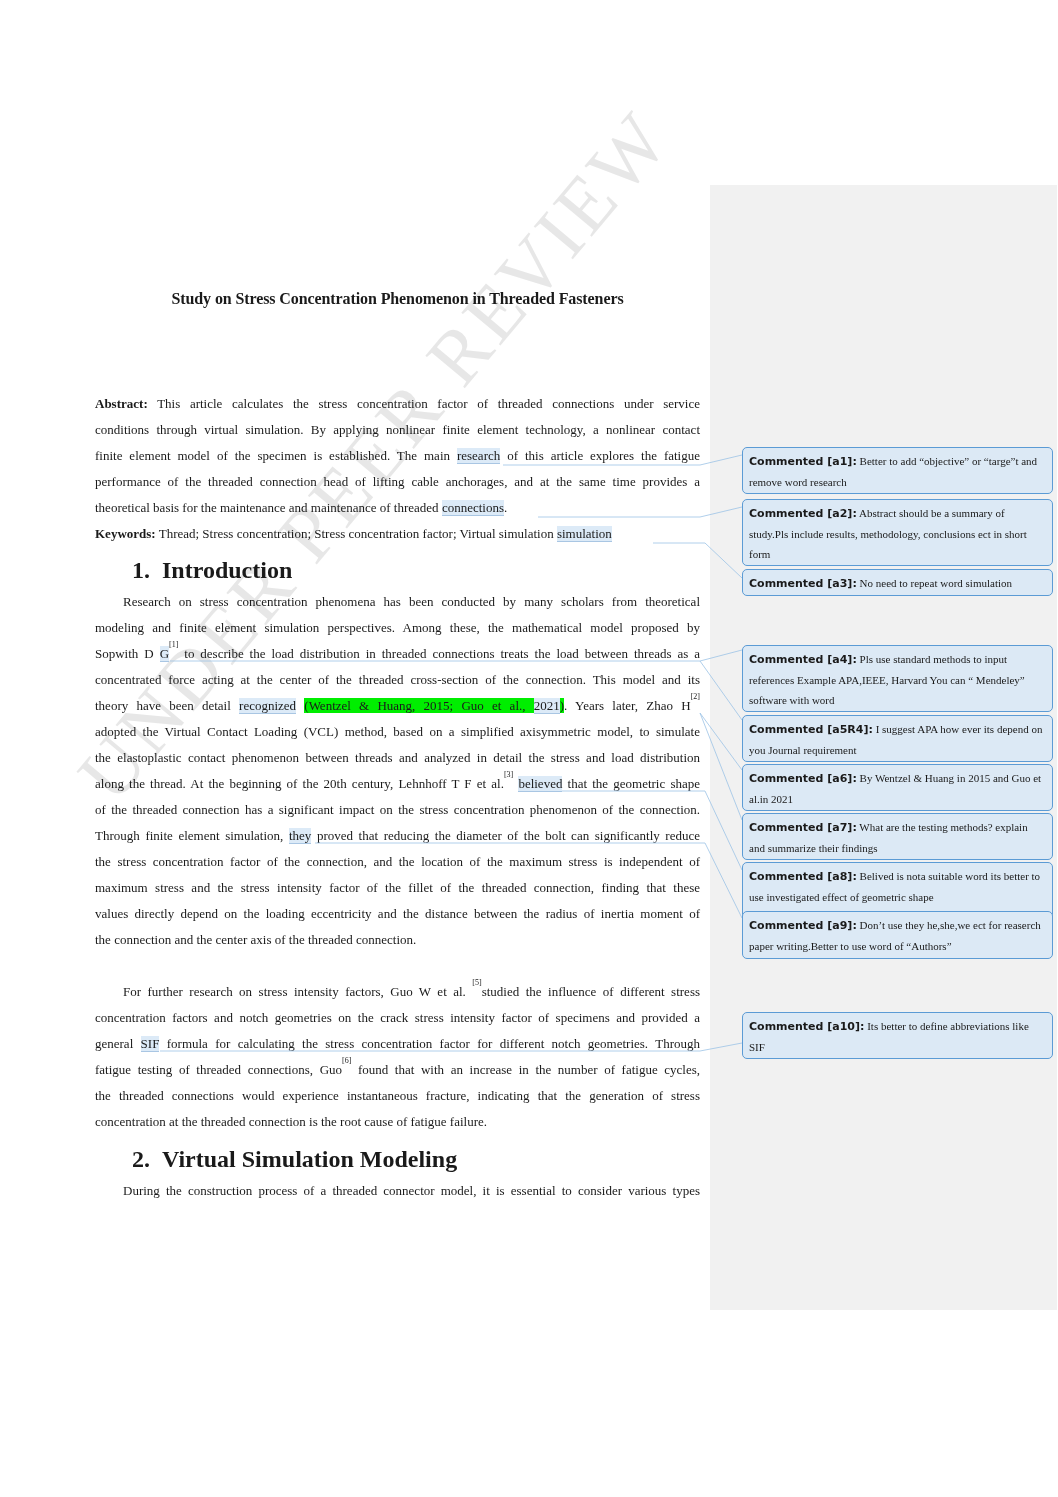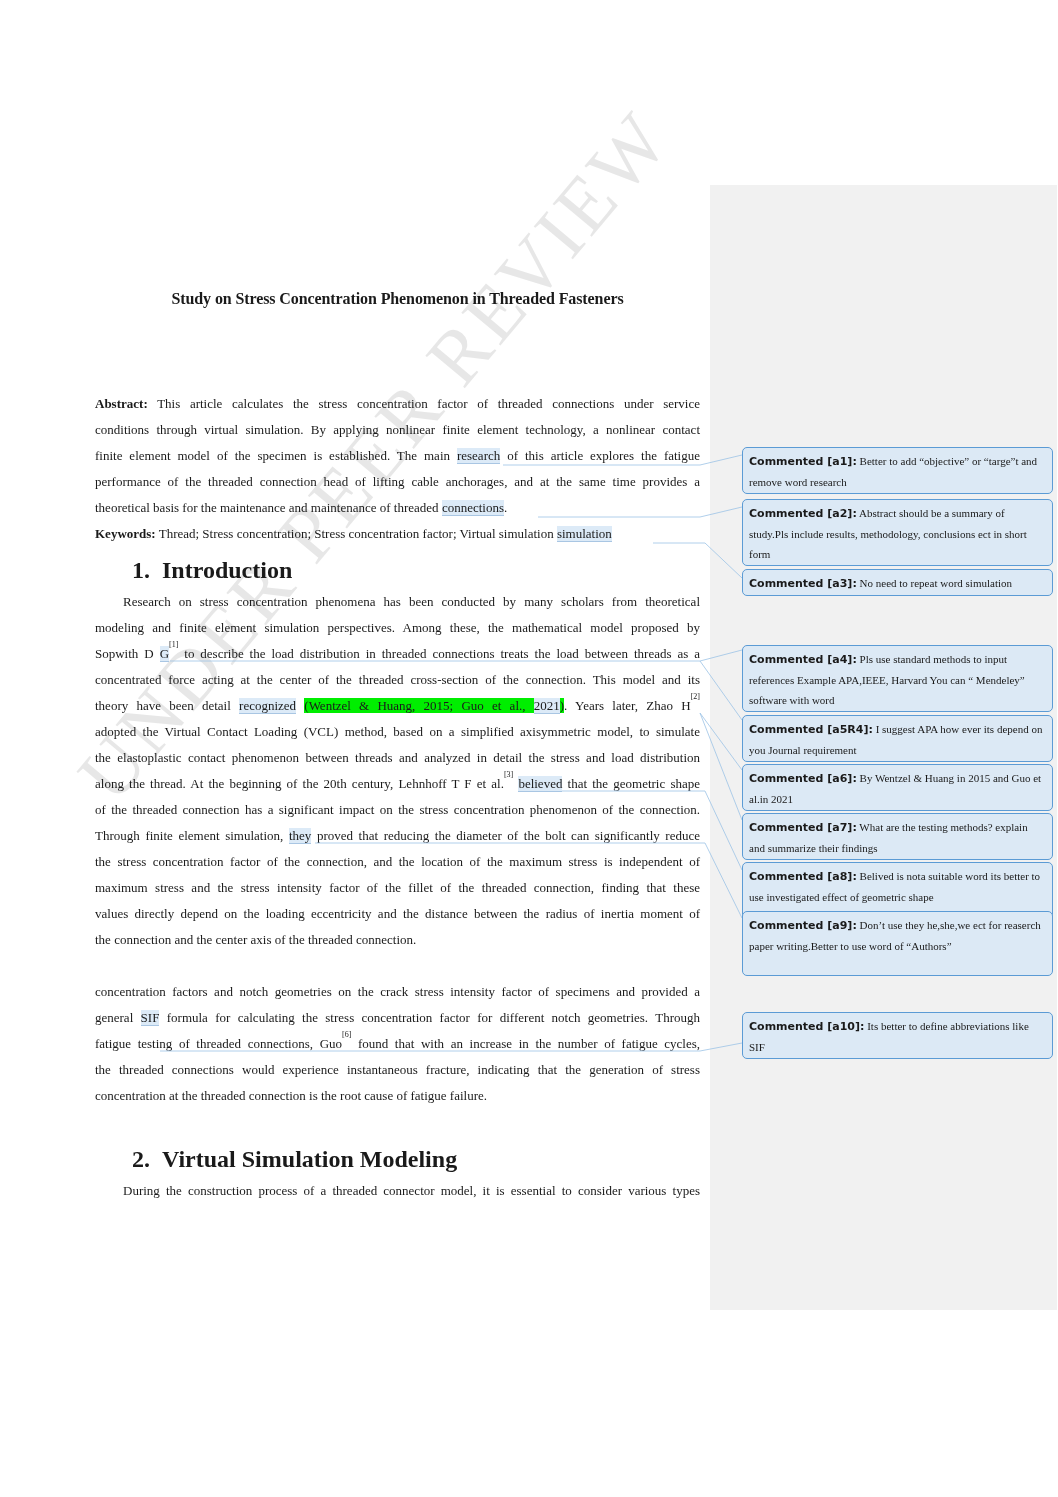--- a/index.html
+++ b/index.html
@@ -57,20 +57,21 @@
   <span class="line"><span>along the thread. At the beginning of the 20th century, Lehnhoff T F et al.</span><sup>[3]</sup><span> </span><span class="hl">believed</span><span> that the geometric shape</span></span>
   <span class="line">of the threaded connection has a significant impact on the stress concentration phenomenon of the connection.</span>
   <span class="line"><span>Through finite element simulation, </span><span class="hl">they</span><span> proved that reducing the diameter of the bolt can significantly reduce</span></span>
   <span class="line">the stress concentration factor of the connection, and the location of the maximum stress is independent of</span>
   <span class="line">maximum stress and the stress intensity factor of the fillet of the threaded connection, finding that these</span>
   <span class="line">values directly depend on the loading eccentricity and the distance between the radius of inertia moment of</span>
   <span class="line last">the connection and the center axis of the threaded connection.</span>
 </div>
 
 <div class="body-text" style="top:979px;">
+  <span class="line indent"><span>For further research on stress intensity factors, Guo W et al. </span><sup>[5]</sup><span>studied the influence of different stress</span></span>
   <span class="line">concentration factors and notch geometries on the crack stress intensity factor of specimens and provided a</span>
   <span class="line"><span>general </span><span class="hl">SIF</span><span> formula for calculating the stress concentration factor for different notch geometries. Through</span></span>
   <span class="line"><span>fatigue testing of threaded connections, Guo</span><sup>[6]</sup><span> found that with an increase in the number of fatigue cycles,</span></span>
   <span class="line">the threaded connections would experience instantaneous fracture, indicating that the generation of stress</span>
   <span class="line last">concentration at the threaded connection is the root cause of fatigue failure.</span>
 </div>
 
 <div class="heading" style="top:1146px;">
   <span>2.</span>&nbsp;&nbsp;<span>Virtual Simulation Modeling</span>
 </div>
@@ -111,18 +112,18 @@
 </div>
 <div class="comment" style="top:764px; height:47px;">
   <span class="lbl">Commented [a6]:</span><span> By Wentzel &amp; Huang in 2015    and Guo et al.in 2021</span>
 </div>
 <div class="comment" style="top:813px; height:47px;">
   <span class="lbl">Commented [a7]:</span><span> What are the testing methods?    explain and summarize    their findings</span>
 </div>
 <div class="comment" style="top:862px; height:60px;">
   <span class="lbl">Commented [a8]:</span><span> Belived is nota suitable word its better to use investigated effect of geometric shape</span>
 </div>
-<div class="comment" style="top:911px; height:65px;">
+<div class="comment" style="top:911px; height:48px;">
   <span class="lbl">Commented [a9]:</span><span> Don’t use they he,she,we ect for reaserch paper writing.Better to use word of “Authors”</span>
 </div>
 <div class="comment" style="top:1012px; height:47px;">
   <span class="lbl">Commented [a10]:</span><span> Its better to define abbreviations like SIF</span>
 </div>
 
 </body></html>

